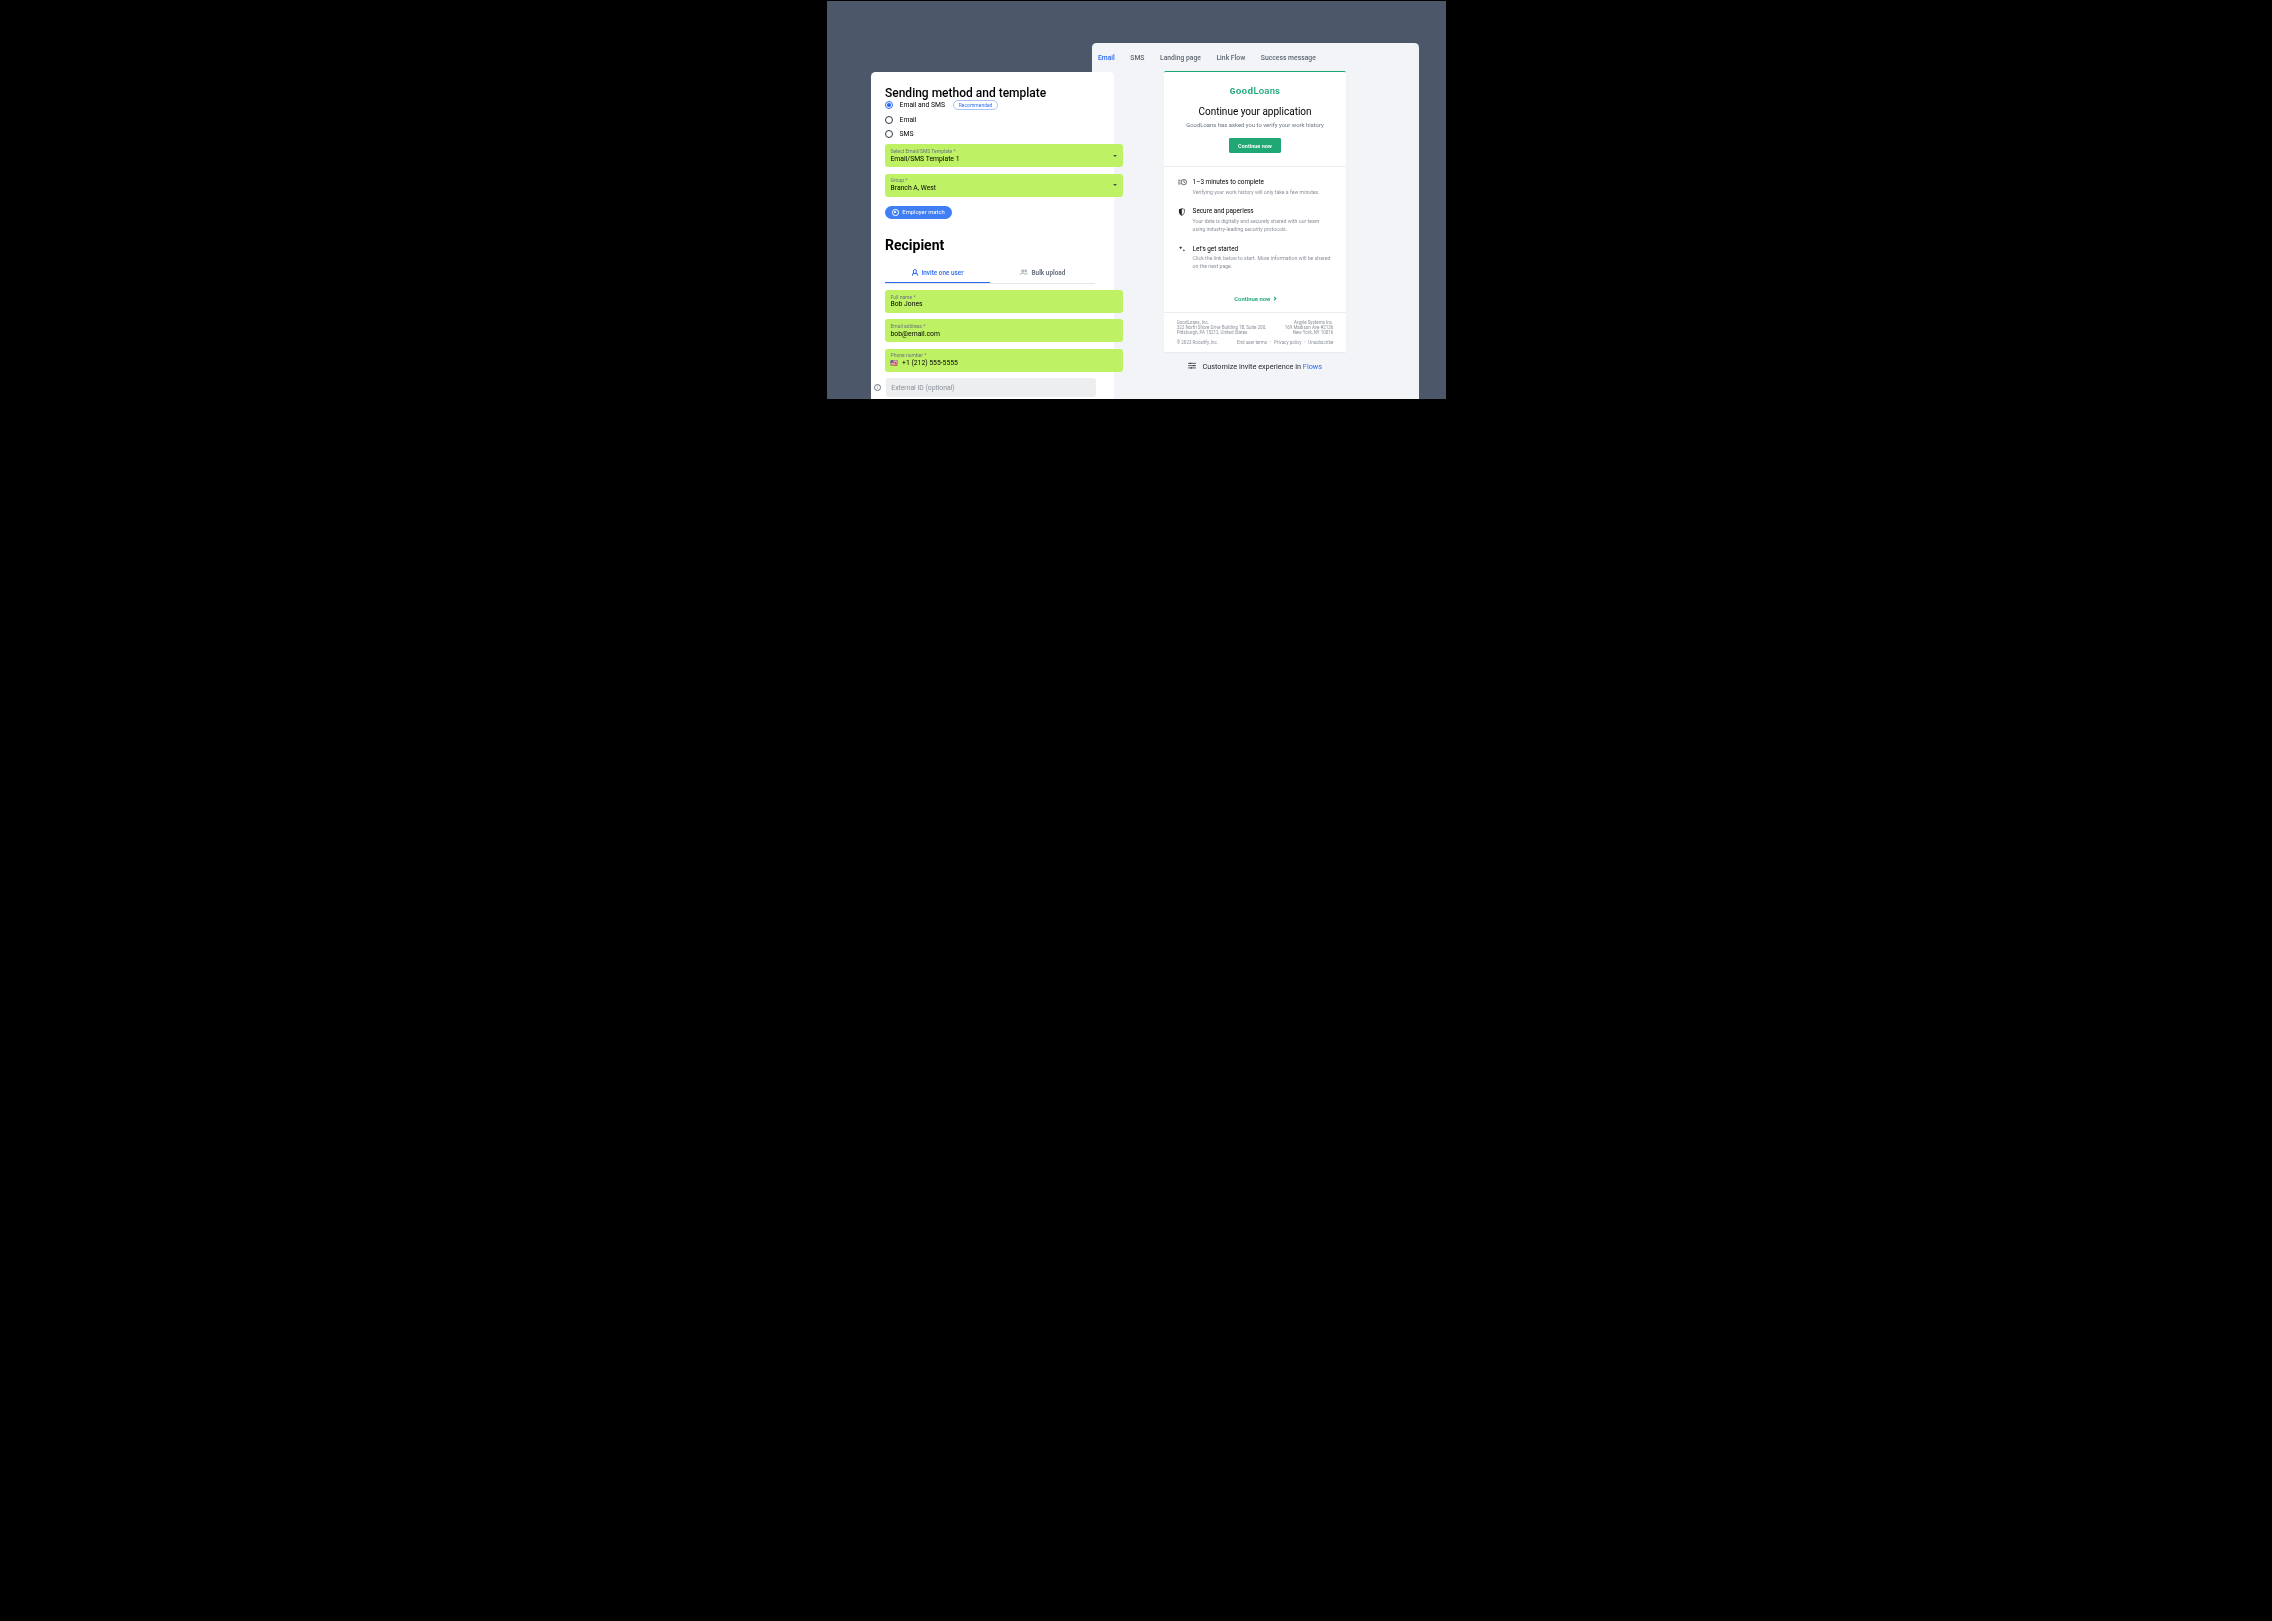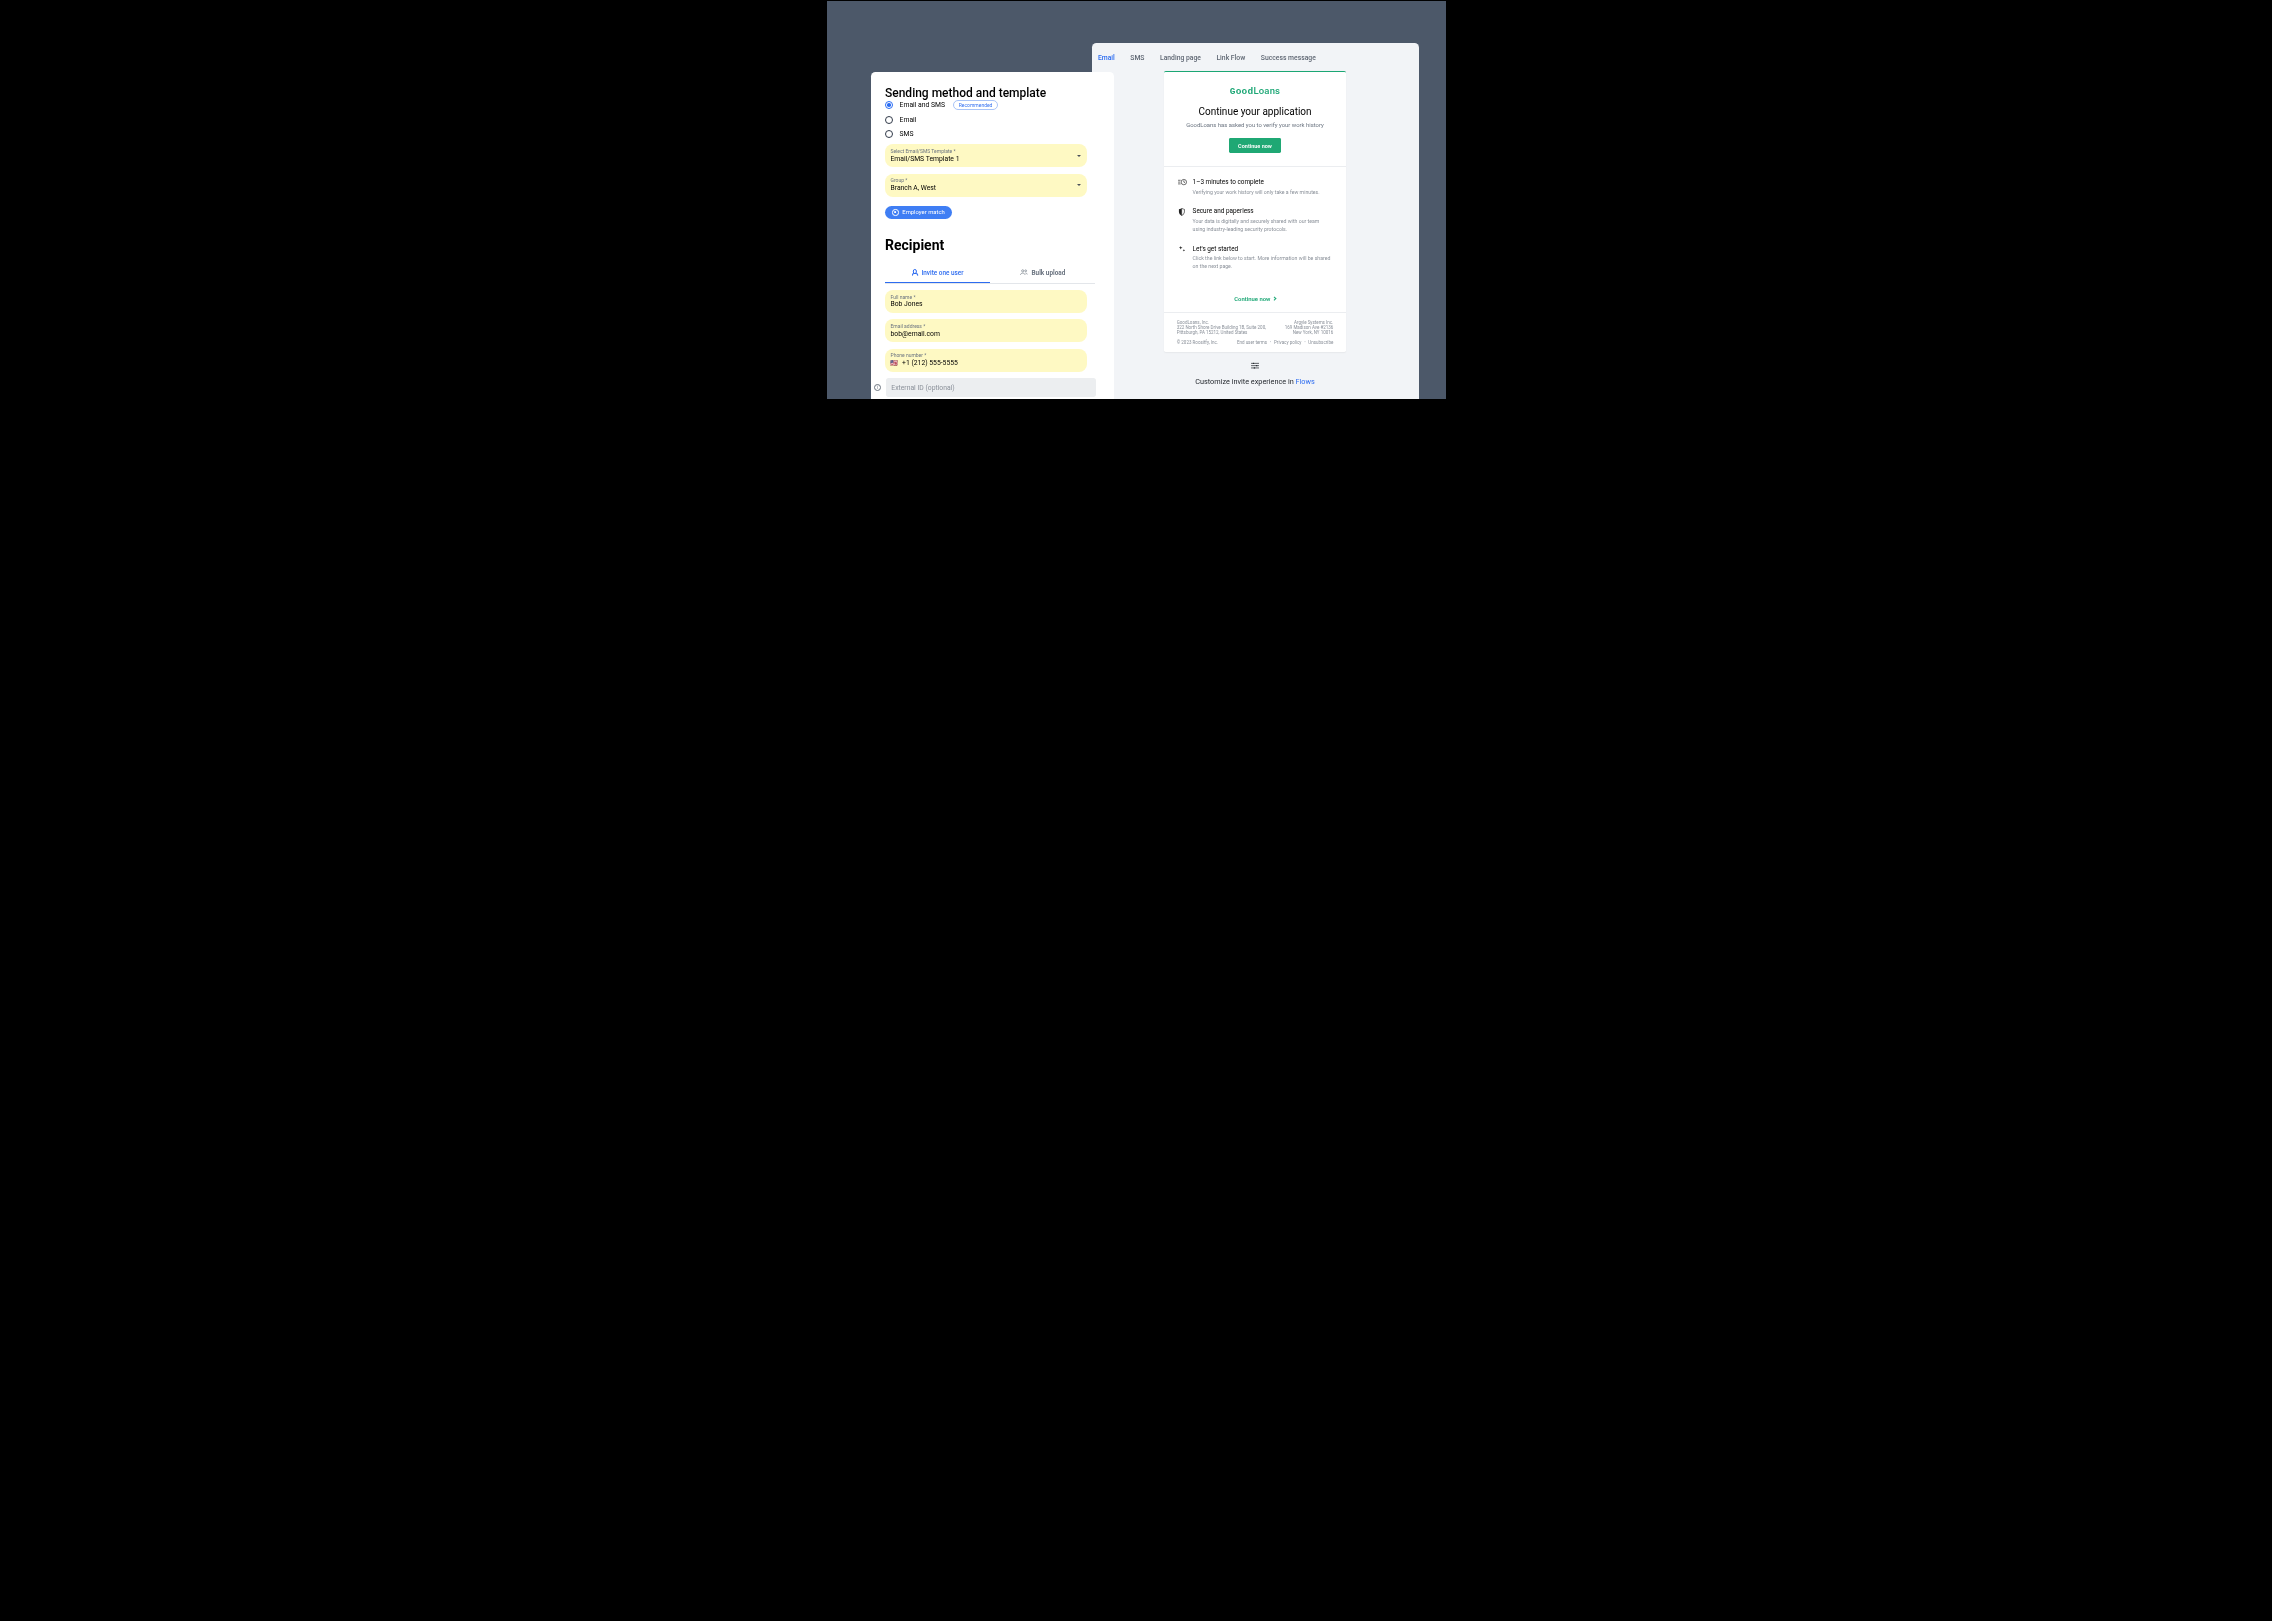--- a/index.html
+++ b/index.html
@@ -24,21 +24,21 @@
   }
   .section-h1 { font-size:12px; font-weight:500; color:#000; margin-bottom:0; }
   .radio-row { display:flex; align-items:center; gap:6.4px; margin-bottom:5.5px; }
   .radio-outer { width:8.2px; height:8.2px; border:0.9px solid #313a49; border-radius:50%; display:flex; align-items:center; justify-content:center; }
   .radio-outer.sel { border-color:#2a6df4; }
   .radio-inner { width:3.6px; height:3.6px; background:#2a6df4; border-radius:50%; }
   .radio-label { font-size:6.8px; color:#000; }
   .rec-badge { font-size:5px; color:#3572f0; border:0.5px solid #a9c4f7; padding:1.4px 4.5px; border-radius:5.5px; margin-left:1.8px; }
 
   .select-field, .text-field {
-    width:202px; background:#fef9c3; border-radius:8px;
+    width:238px; background:#bef264; border-radius:3px;
     padding:3.6px 5.5px 3.6px 5.5px; position:relative; margin-top:6.4px;
   }
   .select-field { height:23px; }
   .field-label { font-size:5px; color:#6b7480; }
   .field-value { font-size:6.8px; color:#000; margin-top:0.9px; }
   .chev {
     position:absolute; right:6.4px; top:50%; transform:translateY(-50%);
     width:0; height:0; border-left:2.3px solid transparent; border-right:2.3px solid transparent; border-top:2.3px solid #4a4f58;
   }
 
@@ -104,21 +104,21 @@
   .cta-link { text-align:center; color:#1ca775; font-size:5.9px; font-weight:600; padding:2.7px 0 10px; display:flex; align-items:center; justify-content:center; gap:2.7px; }
   .chev-r { display:inline-block; width:2.7px; height:2.7px; border-right:0.7px solid #1ca775; border-top:0.7px solid #1ca775; transform:rotate(45deg); }
 
   .ep-foot { border-top:0.5px solid #ebedf0; padding:7.3px 12.7px 6.4px; font-size:4.5px; color:#8a9099; }
   .foot-cols { display:flex; justify-content:space-between; }
   .foot-col-r { text-align:right; }
   .foot-links { display:flex; justify-content:space-between; margin-top:5.5px; }
   .foot-links .right { display:flex; gap:2.7px; align-items:center; }
   .dot { color:#c0c4cb; }
 
-  .customize-row { display:flex; align-items:center; justify-content:center; gap:6.4px; margin-top:10px; font-size:7.3px; color:#25292f;flex-direction:column; }
+  .customize-row { display:flex; align-items:center; justify-content:center; gap:6.4px; margin-top:10px; font-size:7.3px; color:#25292f; }
   .customize-row .link { color:#2d6cf0; }
   .sliders-icon { font-size:7.7px; }
 
   .left-card { z-index:2; }
   .right-card { z-index:1; }
 </style>
 </head>
 <body>
 
 <div class="stage">

